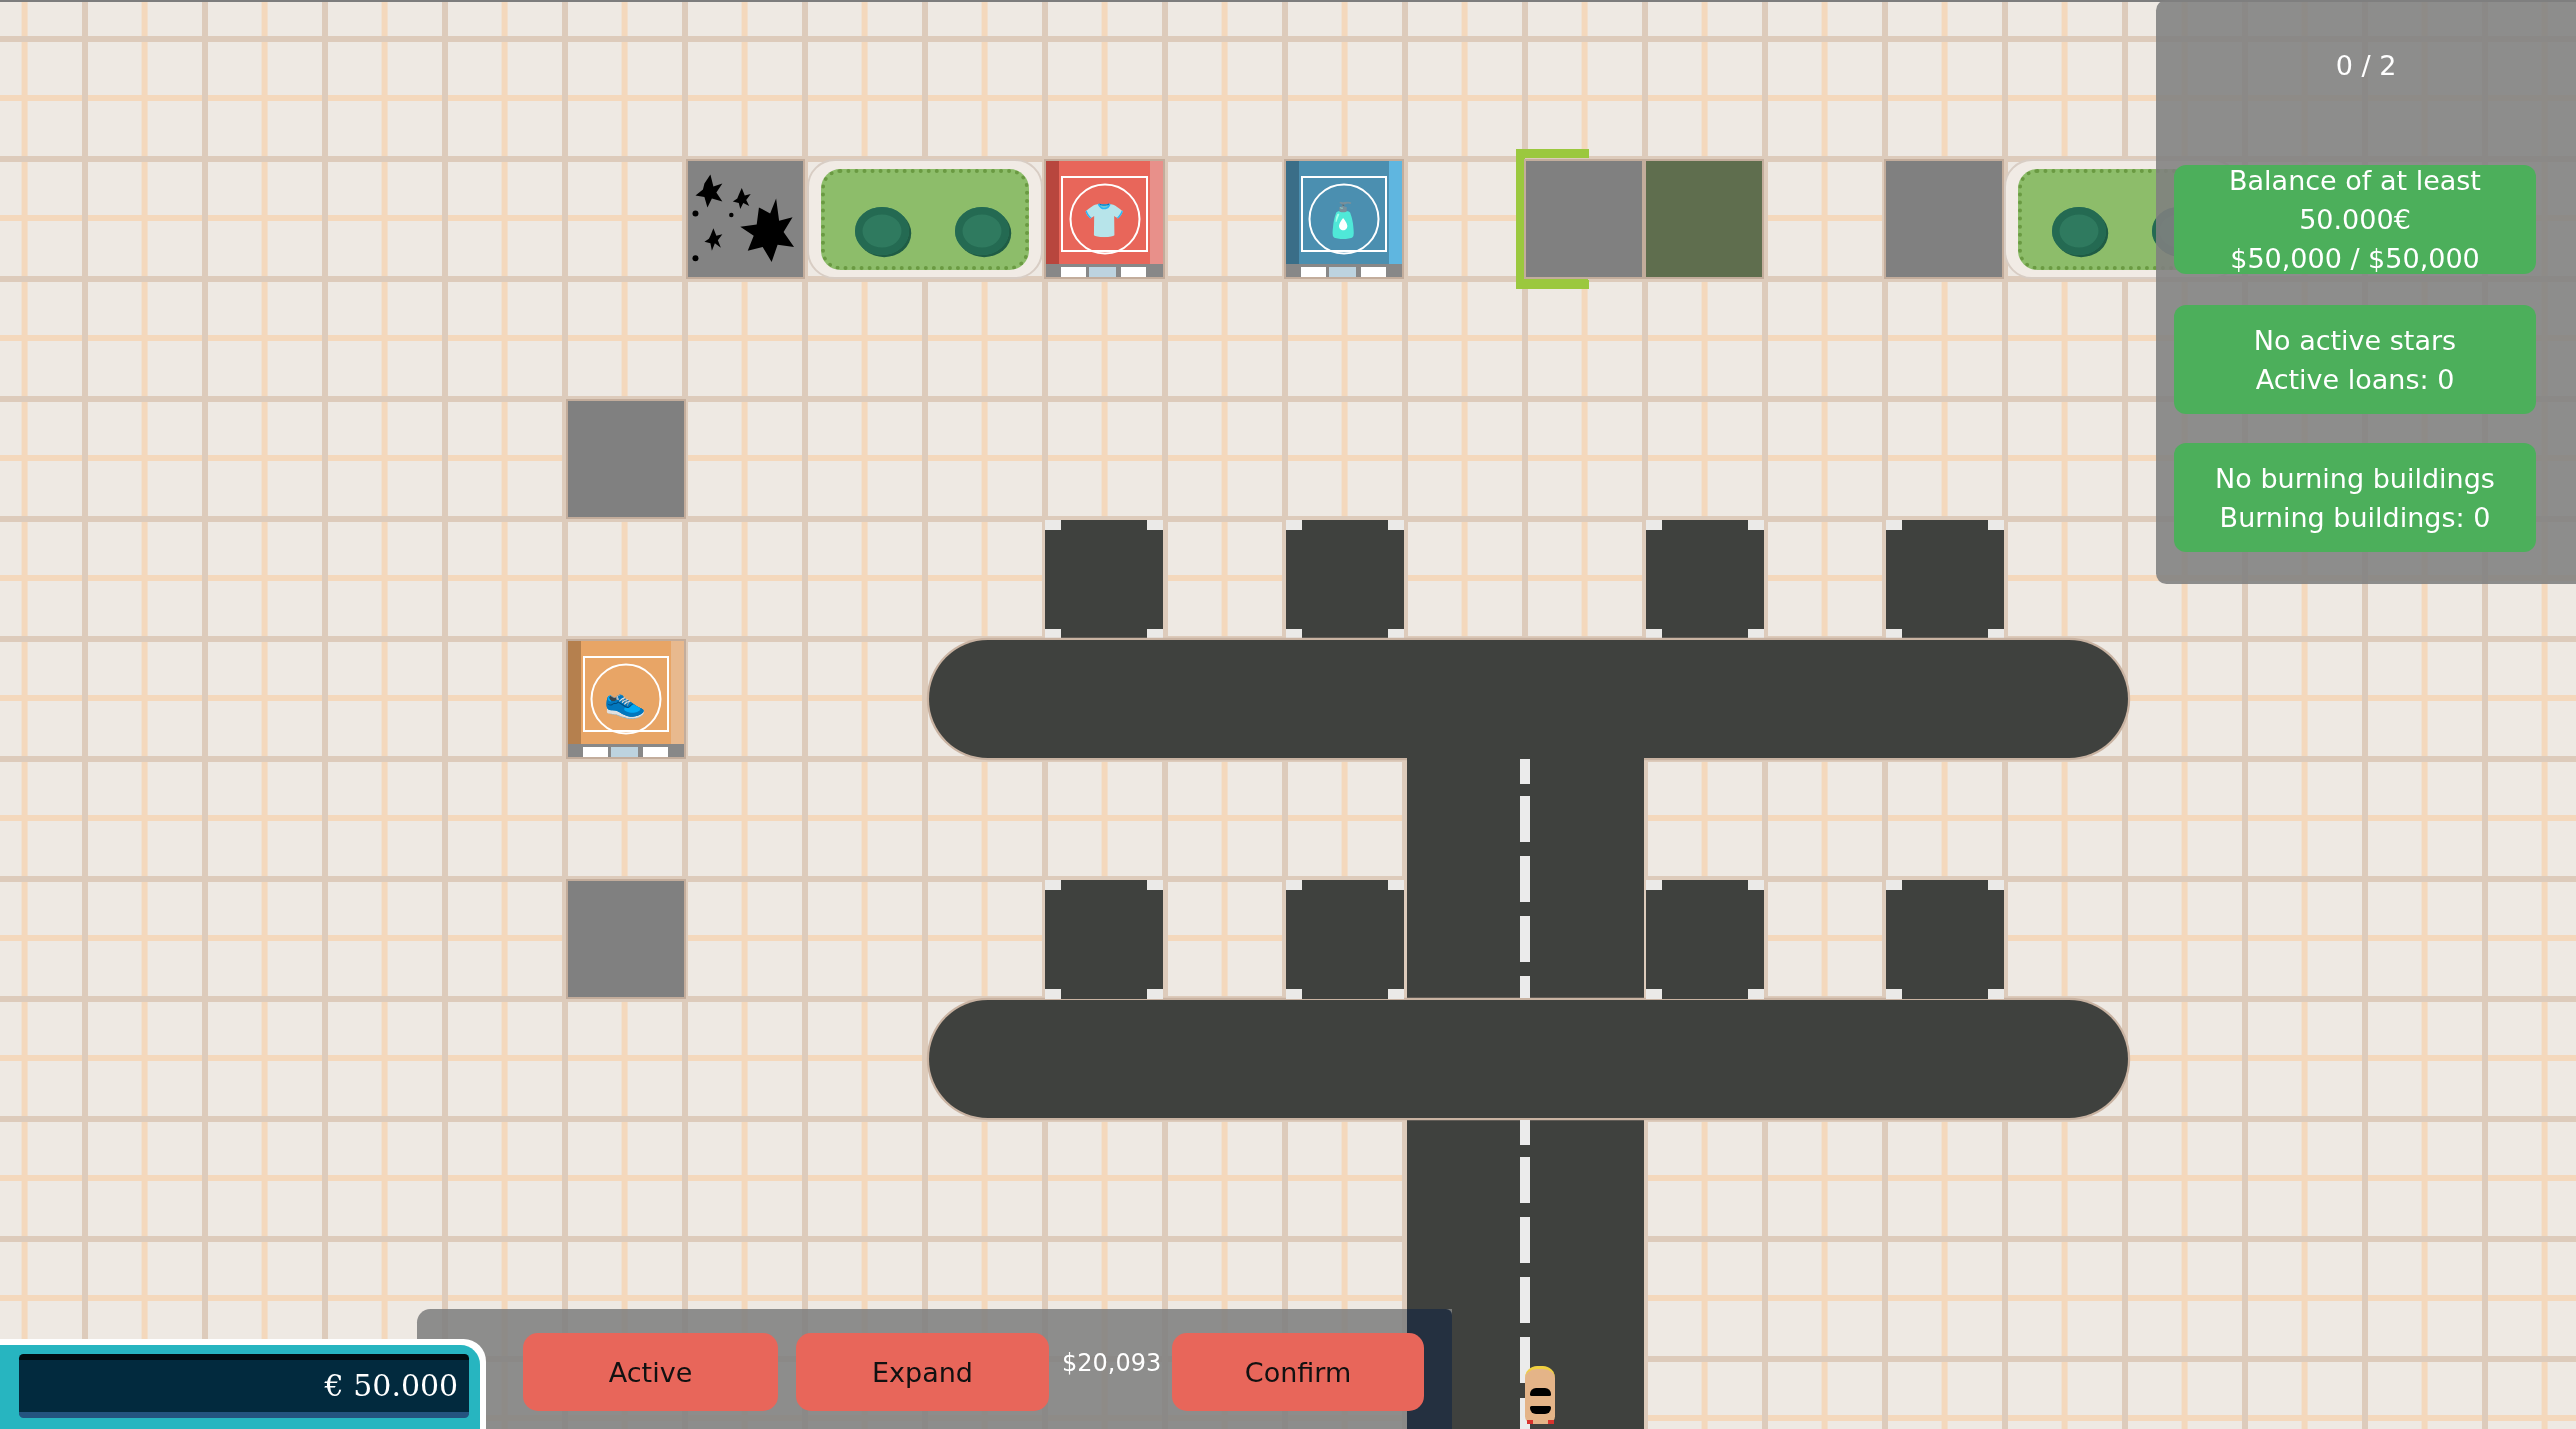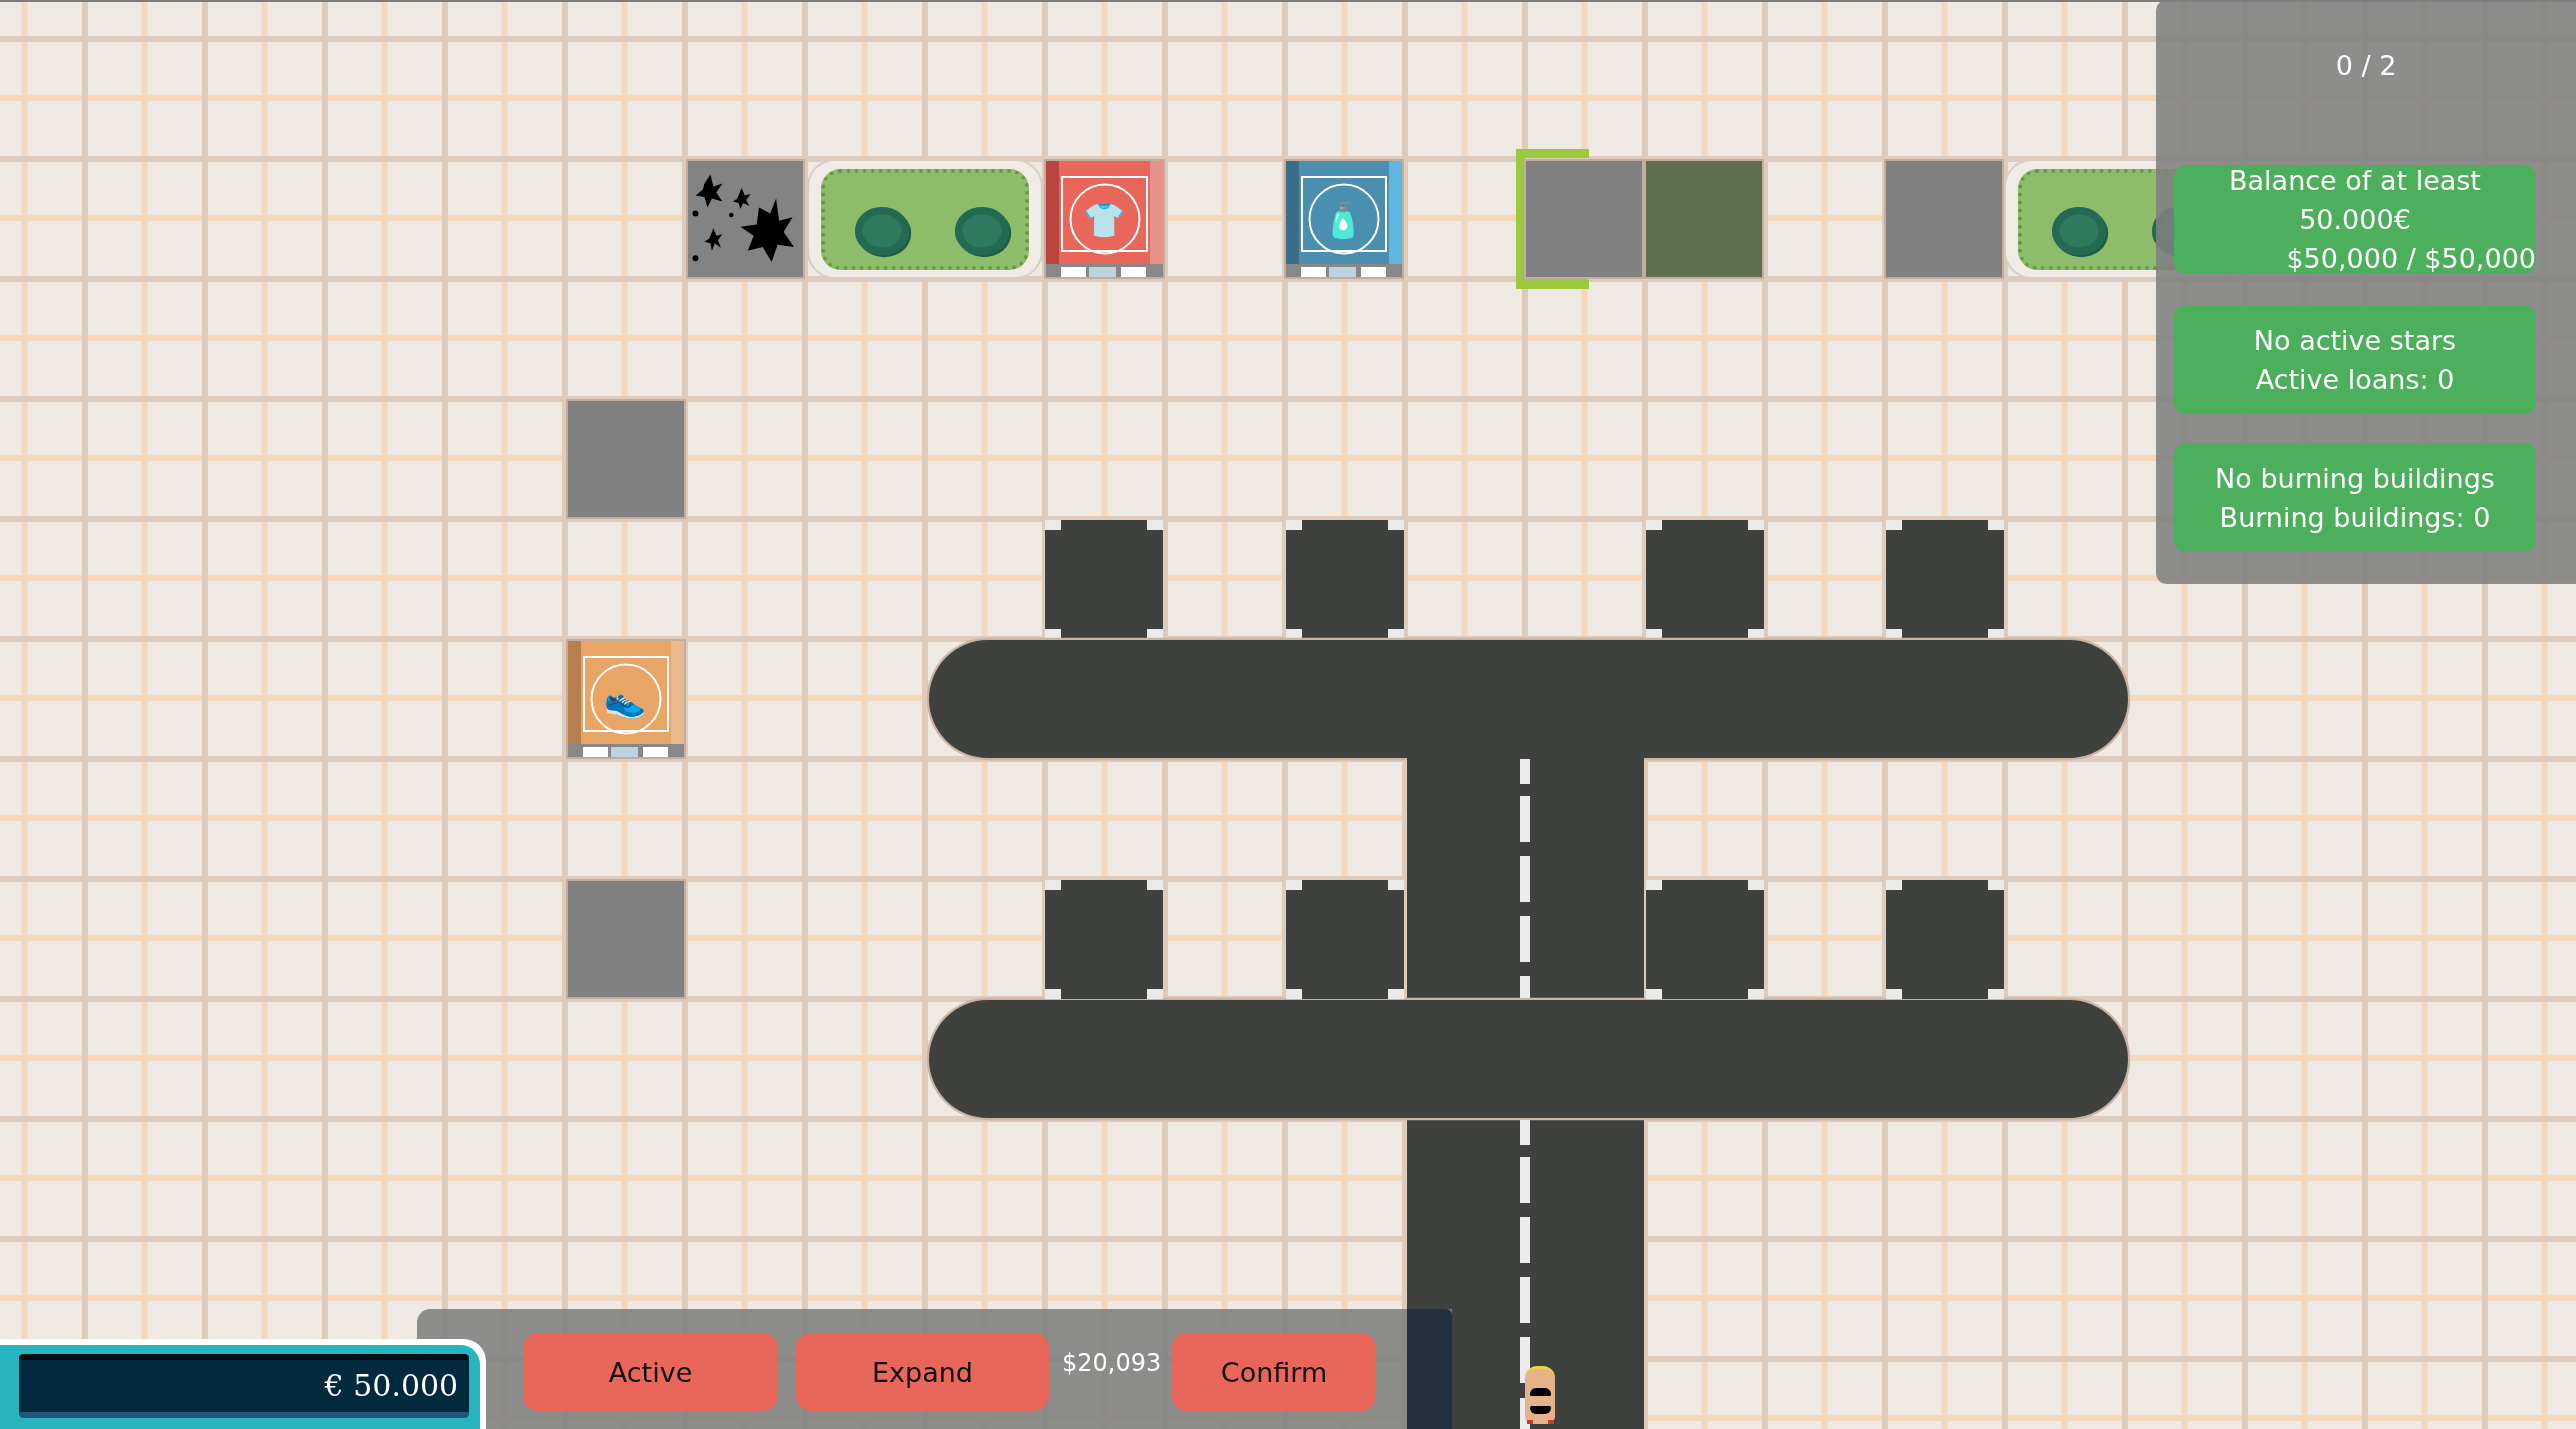--- a/index.html
+++ b/index.html
@@ -197,36 +197,36 @@
     <div class="w2"></div>
   <div class="tl" style="left:1.5px"></div>
     <div class="tl" style="right:1.5px"></div>
 </div>
 
 <div class="panel-right">
   <div class="panel-title">
     <div>0 / 2</div>
   </div>
 </div>
-<div class="goal" style="top:165px;align-items:flex-end;">
+<div class="goal" style="top:165px;">
   <div>Balance of at least 50.000€</div>
   <div>$50,000 / $50,000</div>
 </div>
 <div class="goal" style="top:305px;">
   <div>No active stars</div>
   <div>Active loans: 0</div>
 </div>
 <div class="goal" style="top:443px;">
   <div>No burning buildings</div>
   <div>Burning buildings: 0</div>
 </div>
 
 <div class="toolbar"></div>
 <div class="toolbar-dark"></div>
 <div class="btn" style="left:523px;width:255px;">Active</div>
 <div class="btn" style="left:796px;width:253px;">Expand</div>
 <div class="price">$20,093</div>
-<div class="btn" style="left:1172px;width:204px;">Confirm</div>
+<div class="btn" style="left:1172px;width:252px;">Confirm</div>
 
 <div class="money-wrap"></div>
 <div class="money-box"></div>
 <div class="money-display" style="left:18.6px;width:450px;">€ 50.000</div>
 
 
 </body></html>

